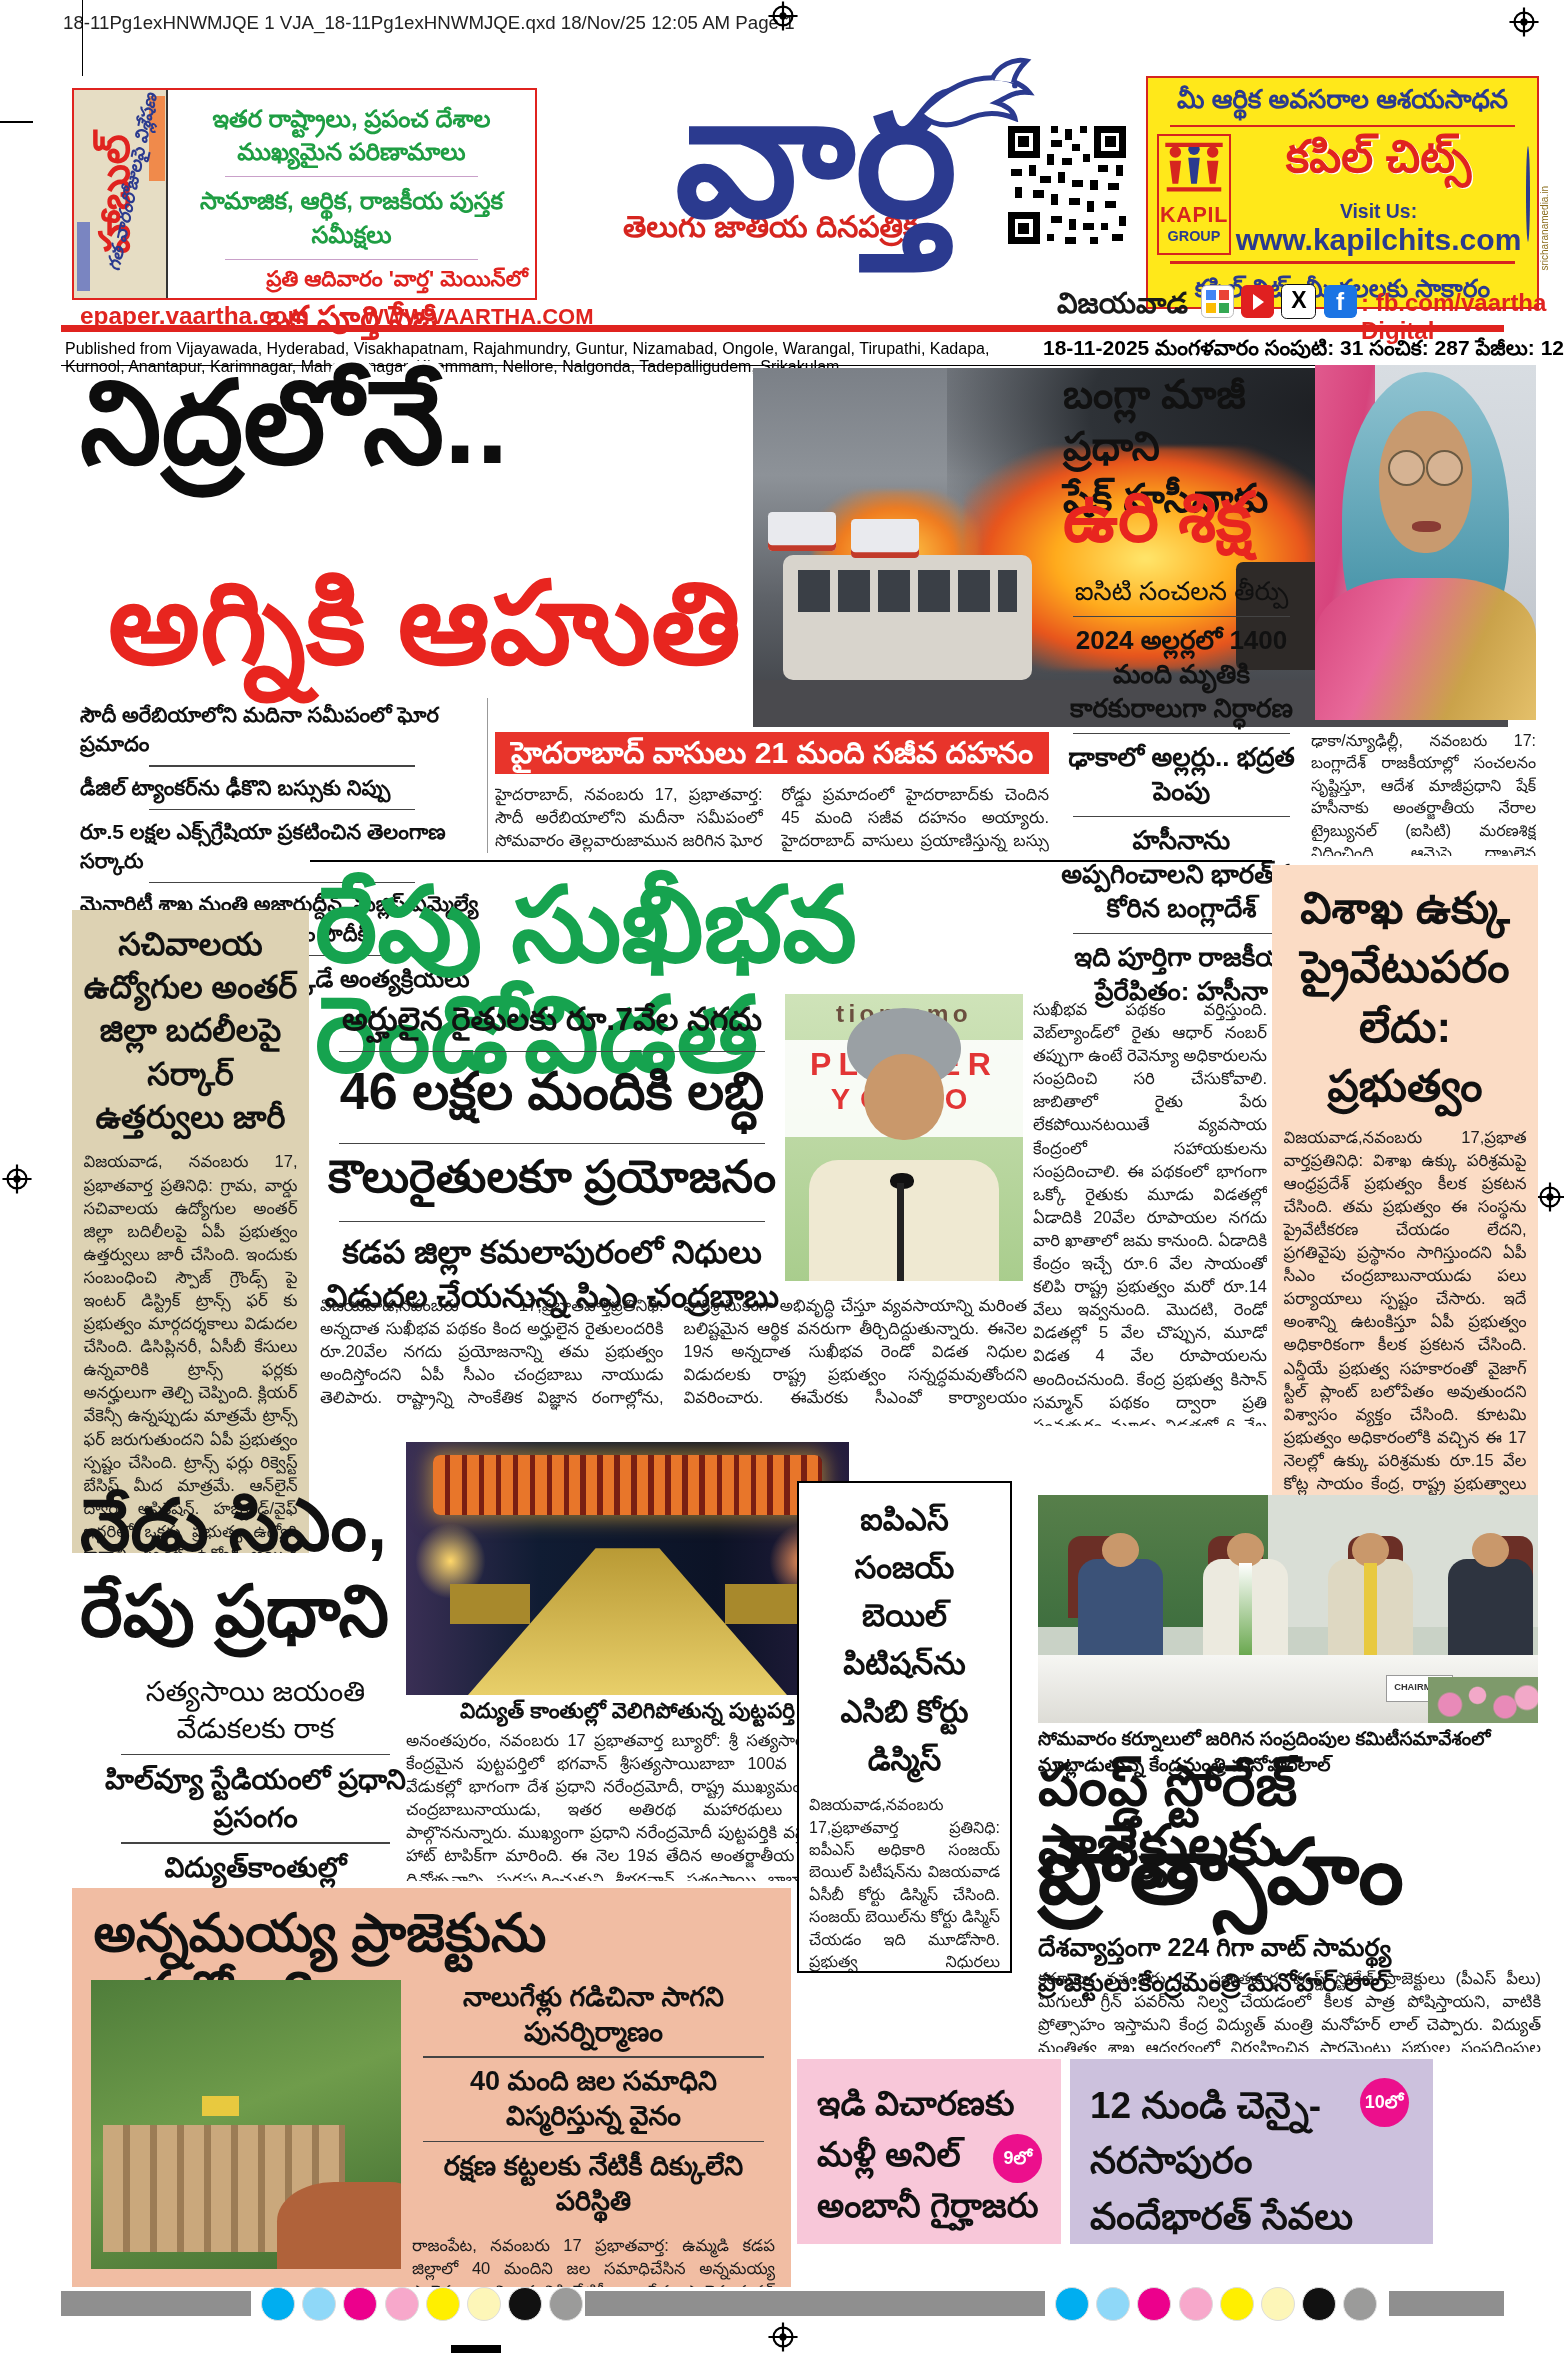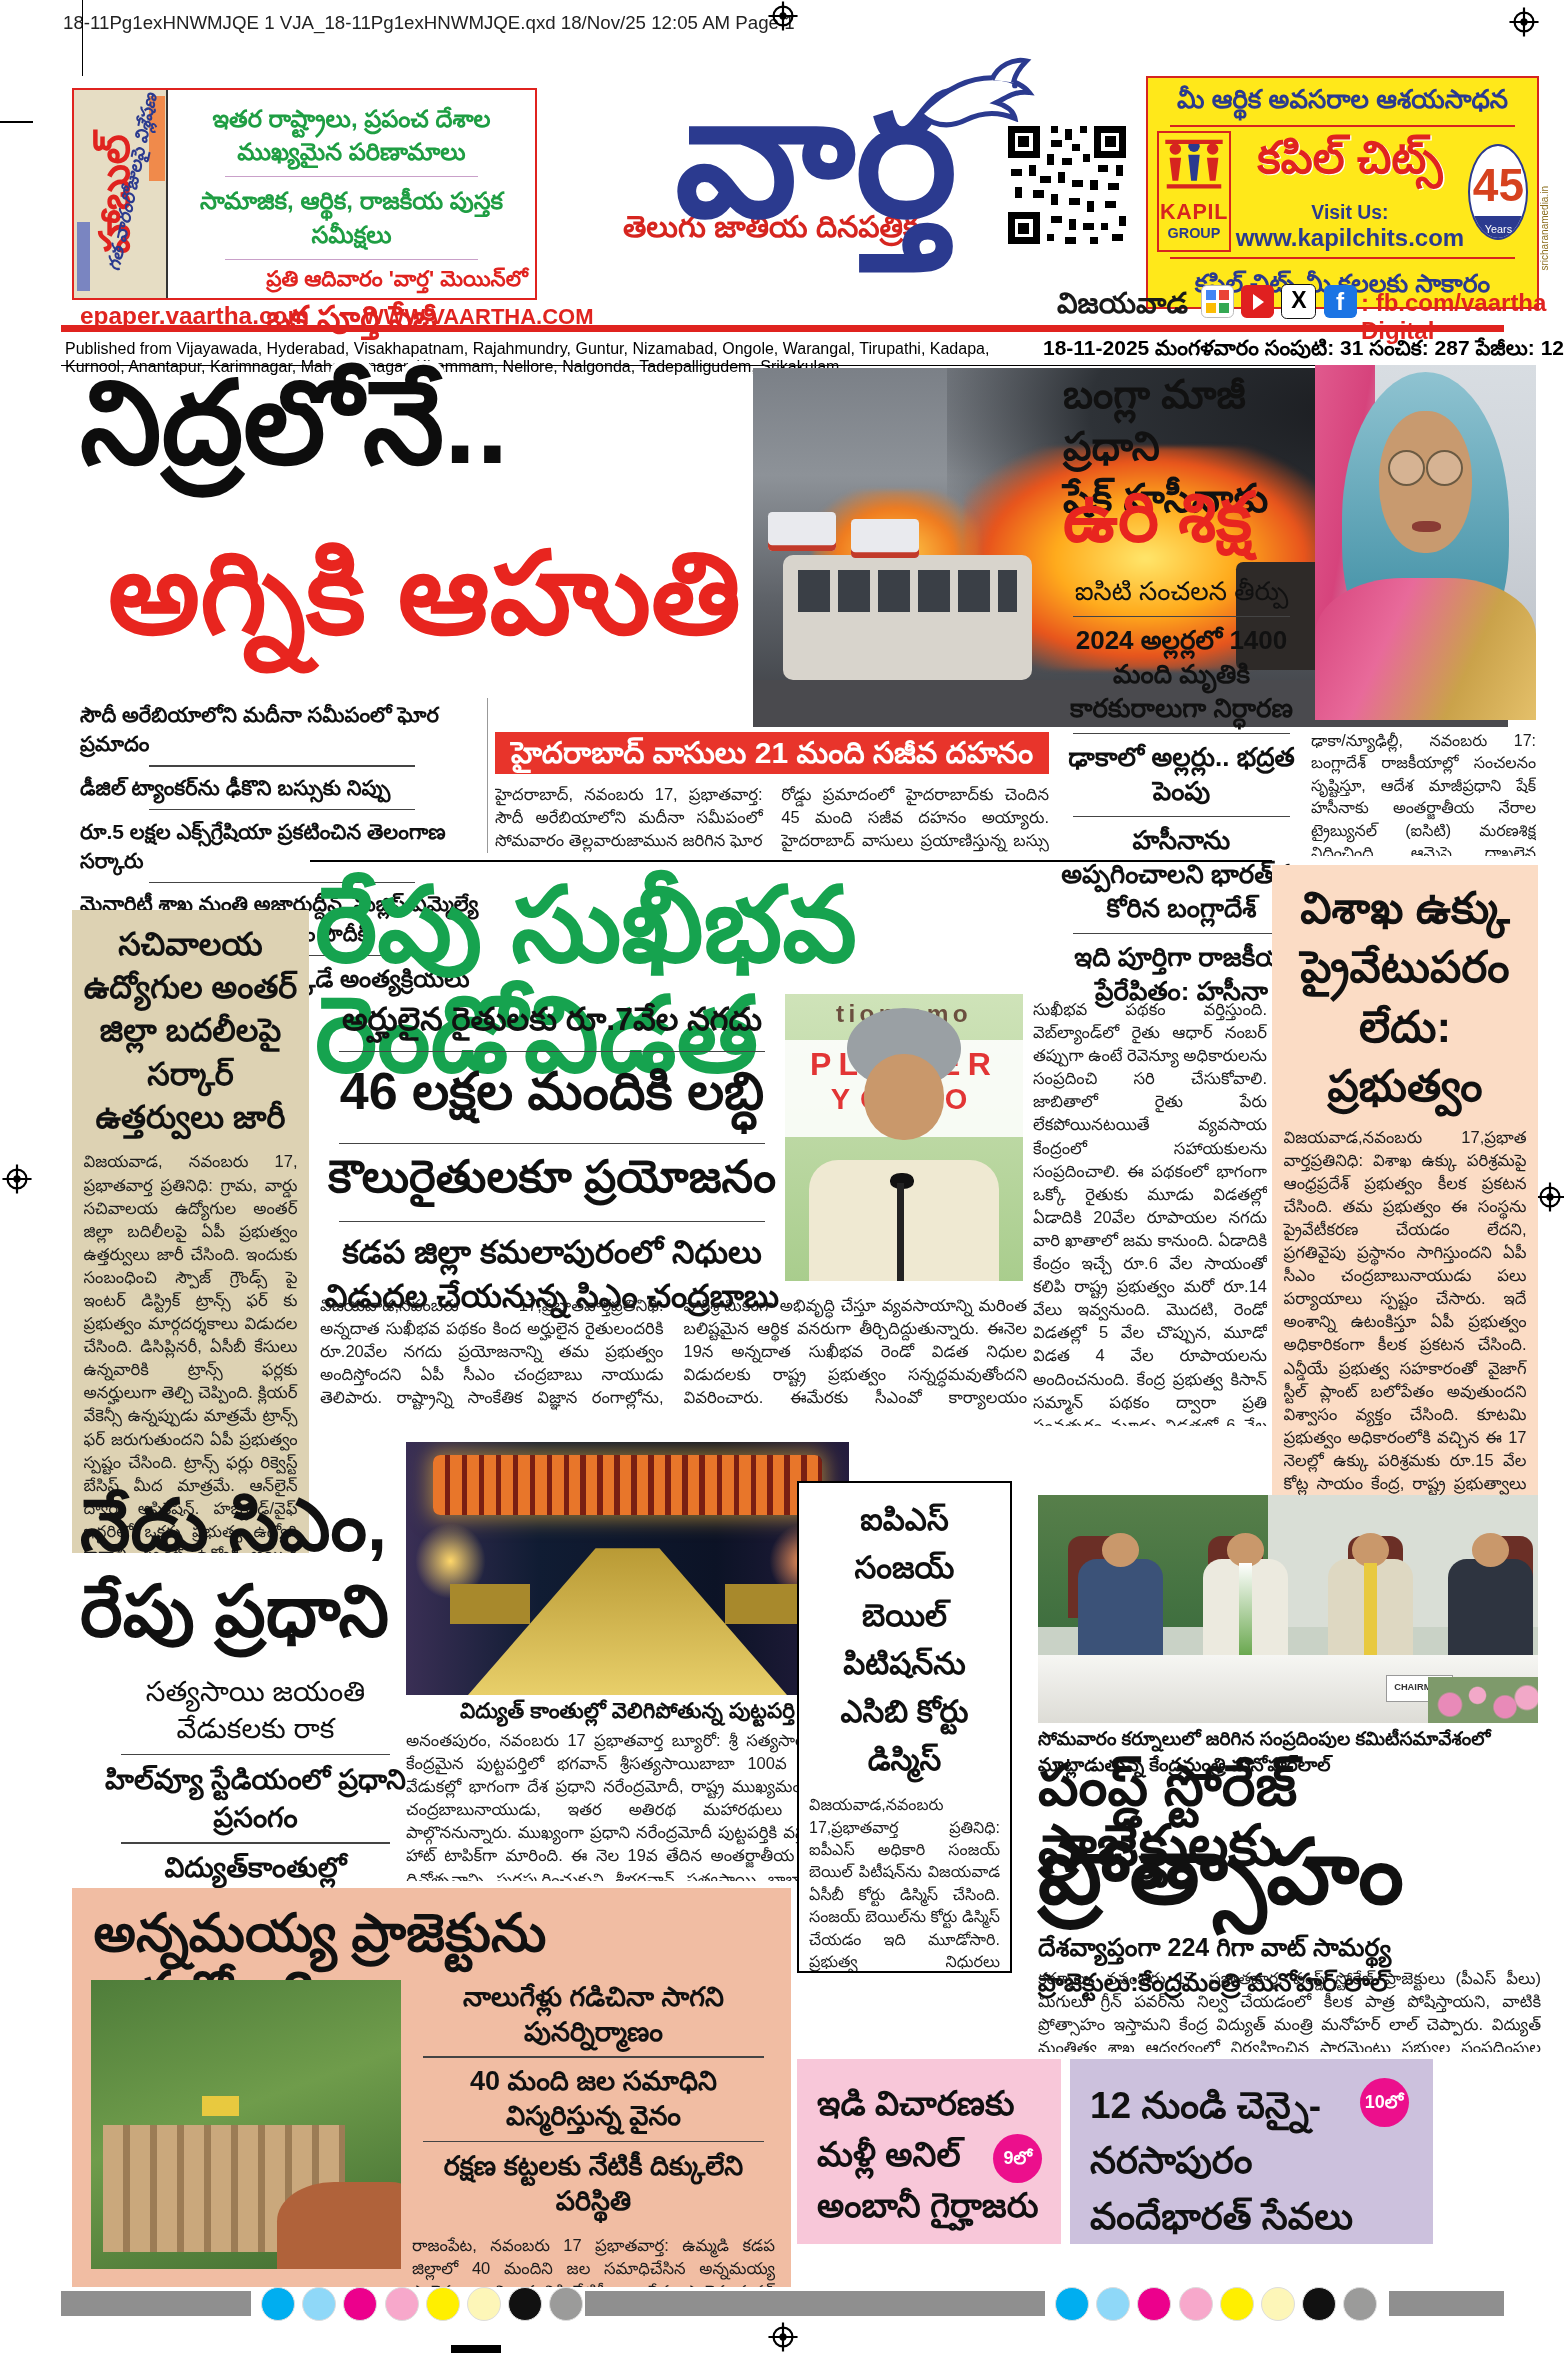--- a/index.html
+++ b/index.html
@@ -35,21 +35,21 @@
   .kapil-top{font-size:26px;font-weight:bold;color:#2b3a8f;}
   .kapil-rule{height:2.2px;background:#d6251f;margin:4.3px 13px;}
   .kapil-mid{display:flex;align-items:center;justify-content:space-between;margin-top:4.3px;}
   .kapil-logo{width:75px;height:121px;border:2.2px solid #d6251f;box-sizing:border-box;padding:2.9px 1.4px;}
   .kapil-logo .fig{height:62px;}
   .kapil-logo .kap{font-size:21.5px;font-weight:bold;color:#d6251f;letter-spacing:0.7px;}
   .kapil-logo .grp{font-size:14.4px;font-weight:bold;color:#2b3a8f;}
   .kapil-center{flex:1;padding:0 4.3px;}
   .kapil-brand{font-size:45px;font-weight:bold;color:#e0231f;text-shadow:1.4px 1.4px 0 #fff;}
   .kapil-visit{font-size:19.4px;font-weight:bold;color:#2b3a8f;margin-top:5.7px;}
-  .kapil-url{font-size:24px;font-weight:bold;color:#2b3a8f;}
+  .kapil-url{font-size:30px;font-weight:bold;color:#2b3a8f;}
   .badge45{width:92px;height:92px;border-radius:50%;background:#fff;border:2.2px solid #2b3a8f;position:relative;overflow:hidden;}
   .badge45 .n{font-size:46px;font-weight:bold;color:#d6421f;line-height:79px;}
   .badge45 .base{position:absolute;bottom:0;left:0;right:0;height:21.5px;background:#2b3a8f;}
   .badge45 .yr{position:absolute;bottom:2.9px;width:100%;font-size:10.8px;color:#fff;}
   .kapil-bottom{font-size:25px;font-weight:bold;color:#2b3a8f;margin-top:10px;}
   .kapil-credit{position:absolute;right:-1.4px;top:108px;transform:rotate(-90deg);transform-origin:right top;font-size:10px;color:#8a6d1d;}
   .edition{left:1057px;top:287px;font-size:29px;font-weight:bold;color:#1a1a1a;}
   .social{left:1201px;top:284px;display:flex;gap:7.2px;align-items:center;}
   .sic{width:33px;height:33px;border-radius:5.7px;position:relative;}
   .sic-gn{background:#fff;border:1.4px solid #bbb;display:grid;grid-template-columns:1fr 1fr;grid-template-rows:1fr 1fr;gap:2.2px;padding:4.3px;box-sizing:border-box;}
@@ -59,21 +59,21 @@
   .sic-x{background:#fff;border:1.4px solid #111;color:#000;font-weight:bold;font-size:23px;text-align:center;line-height:30px;}
   .sic-fb{background:#1b74e4;color:#fff;font-weight:bold;font-size:24.4px;text-align:center;line-height:33px;}
   .fbtext{left:1361px;top:289px;font-size:24px;font-weight:bold;color:#e0231f;}
   .redrule{left:61px;top:325px;width:1443px;height:6.5px;background:#e0231f;}
   .publine{left:65px;top:340px;width:962px;font-size:16px;color:#000;}
   .dateline{left:1043px;top:336px;font-size:21px;font-weight:bold;color:#000;}
   .blackrule{left:61px;top:365px;width:1443px;height:1.4px;background:#000;}
   
   .f-kicker{left:80px;top:363px;width:668px;font-size:116px;font-weight:bold;color:#0d0d0d;line-height:1.05;z-index:5;
             text-shadow:3.6px 3.6px 0 #fff,-3.6px -3.6px 0 #fff,3.6px -3.6px 0 #fff,-3.6px 3.6px 0 #fff;}
-  .f-red{left:108px;top:533px;width:1027px;font-size:115px;font-weight:bold;color:#e8251f;line-height:1.05;z-index:6;
+  .f-red{left:108px;top:563px;width:1027px;font-size:115px;font-weight:bold;color:#e8251f;line-height:1.05;z-index:6;
          text-shadow:4.3px 4.3px 0 #fff,-4.3px -4.3px 0 #fff,4.3px -4.3px 0 #fff,-4.3px 4.3px 0 #fff;}
   .f-photo{left:753px;top:368px;width:755px;height:359px;overflow:hidden;background:linear-gradient(180deg,#7b8087 0%,#8d9298 30%,#5d6167 65%,#3a3d42 100%);}
   .f-smoke{position:absolute;right:-43px;top:-43px;width:80%;height:80%;background:radial-gradient(ellipse at 65% 30%,#1c1e22 0%,#2e3237 45%,rgba(46,50,55,0) 78%);}
   .f-flame1{position:absolute;left:28%;top:22%;width:48%;height:62%;background:radial-gradient(ellipse at center,#ffe66b 0%,#ffab1c 35%,#e8541c 62%,rgba(232,84,28,0) 82%);filter:blur(2.2px);}
   .f-flame2{position:absolute;left:8%;top:34%;width:22%;height:36%;background:radial-gradient(ellipse at center,#ffd24d 0%,#f07b1e 50%,rgba(240,123,30,0) 80%);filter:blur(2.2px);}
   .f-bus{position:absolute;left:4%;bottom:13%;width:33%;height:35%;background:#d8d4cc;border-radius:10px;}
   .f-bus i{position:absolute;left:6%;top:12%;width:88%;height:34%;background:repeating-linear-gradient(90deg,#3a3f46 0 32px,#d8d4cc 32px 40px);display:block;}
   .f-tanker{position:absolute;right:6%;bottom:16%;width:30%;height:30%;background:#2e2a28;border-radius:7.2px;}
   .f-road{position:absolute;left:0;bottom:0;width:100%;height:13%;background:#4a4a4e;}
   .f-amb{position:absolute;width:9%;height:11%;background:#e9eaee;border-radius:4.3px;box-shadow:inset 0 -5.7px 0 #c23a2a;}

